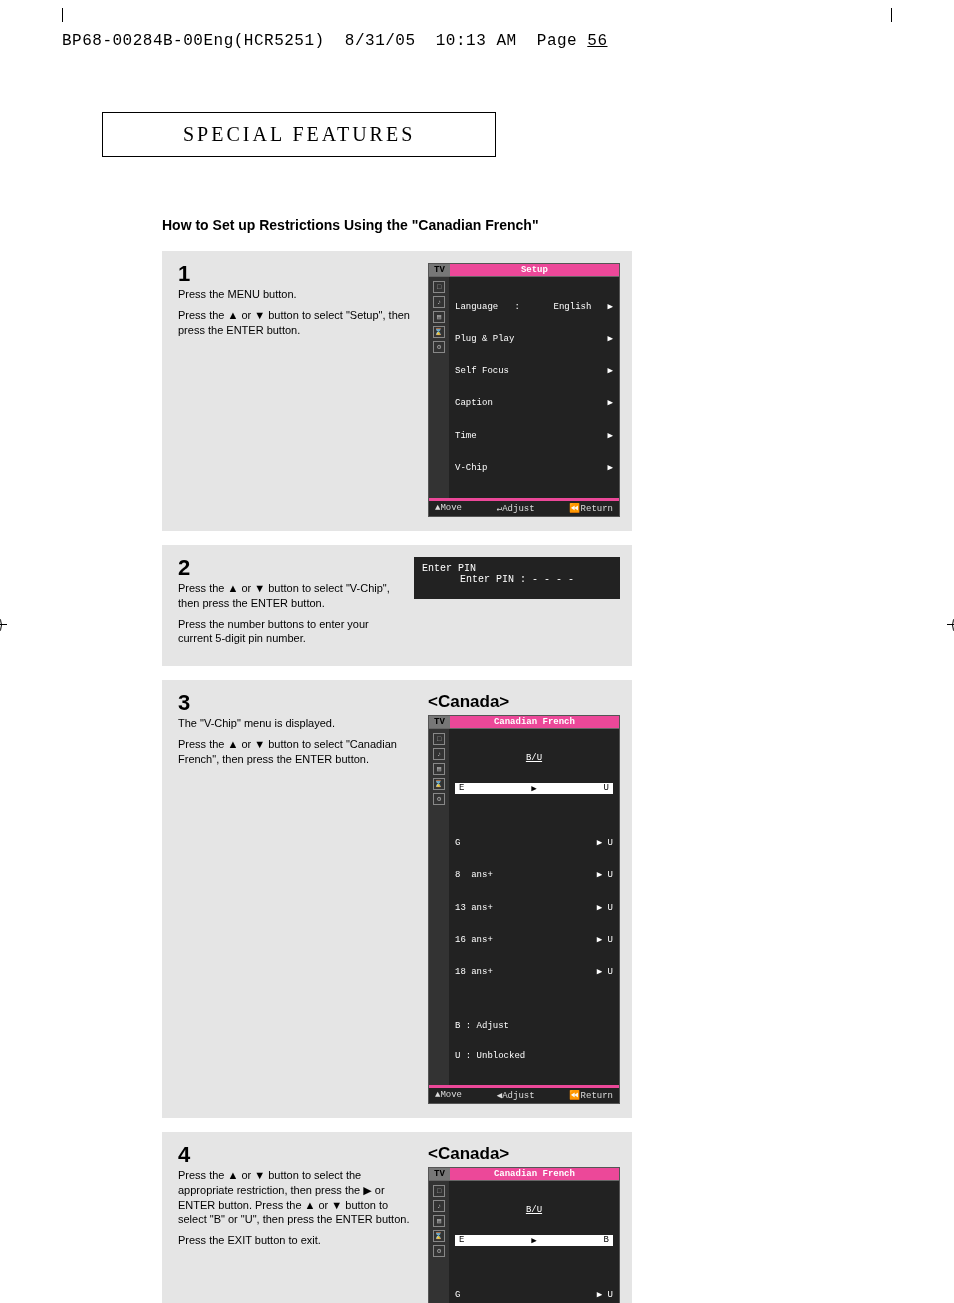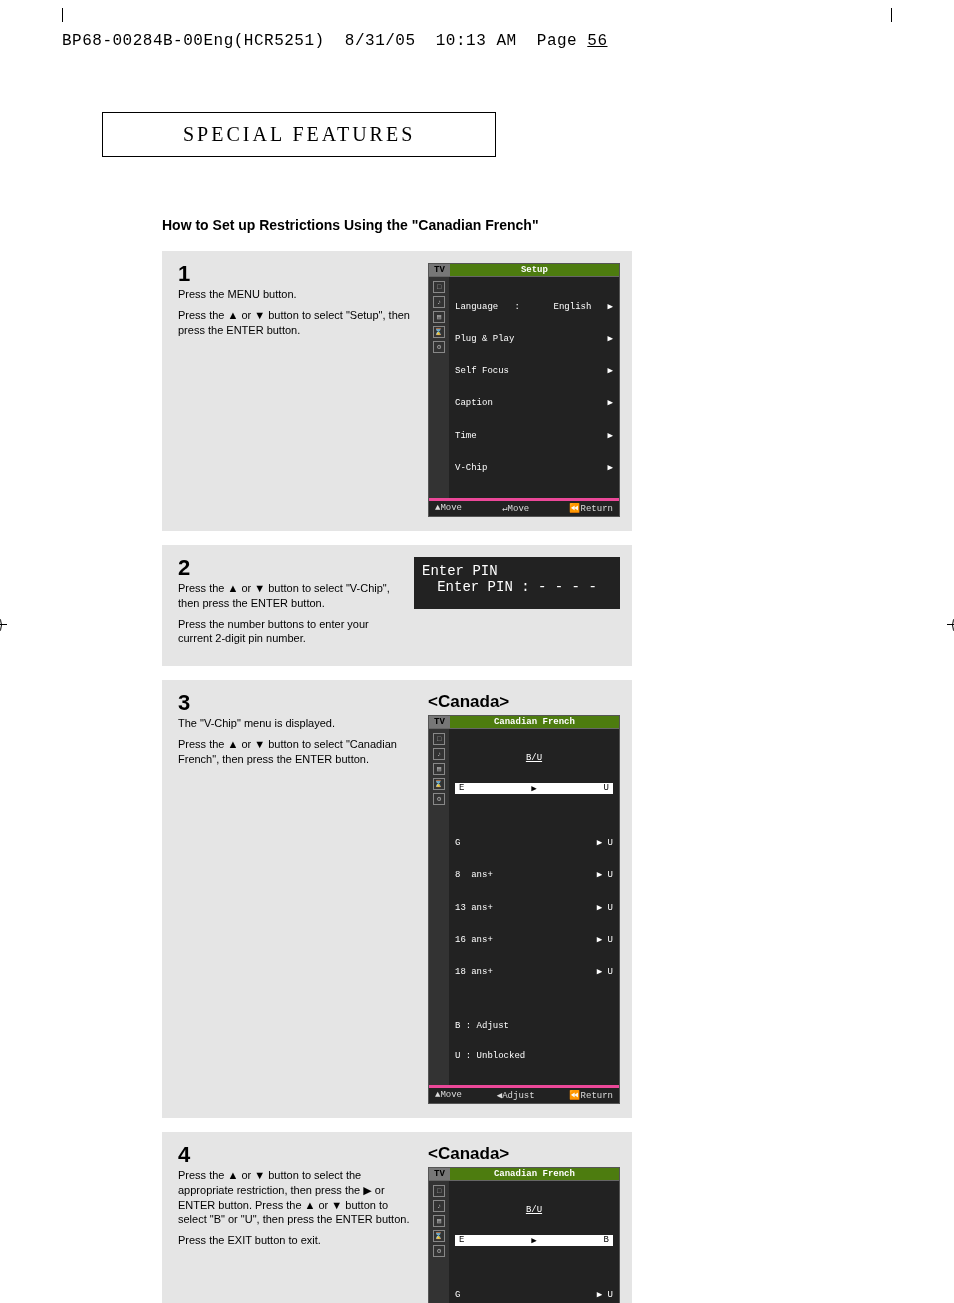--- a/index.html
+++ b/index.html
@@ -80,21 +80,21 @@
   .osd {
     width: 190px;
     background: #222;
     color: #fff;
     font-family: "Courier New", monospace;
     font-size: 9px;
     border: 1px solid #555;
     flex-shrink: 0;
   }
   .osd .titlebar {
-    background: #4d7c0f;
+    background: #ec4899;
     border-bottom: 1px solid #666;
     display: flex;
   }
   .osd .tv-tab {
     background: #777;
     color: #000;
     padding: 1px 5px;
     font-weight: bold;
   }
   .osd .title-txt {
@@ -139,21 +139,21 @@
     padding: 2px 6px;
     color: #ddd;
   }
   .osd .hl { background:#fff; color:#000; display:flex; justify-content:space-between; padding:0 4px; }
   .osd .bu-head { text-align:center; padding:0 0; text-decoration: underline; }
   .pin-box {
     width: 190px;
     background: #222;
     color:#fff;
     font-family:"Courier New",monospace;
-    font-size:14px;
+    font-size:10px;
     padding: 6px 8px 14px 8px;
     flex-shrink:0;
   }
   .canada-lbl {
     font-weight: bold;
     font-size: 17px;
     margin-bottom: 3px;
   }
   .reg-left, .reg-right, .reg-bottom {
     position: absolute;
@@ -216,31 +216,31 @@
             <div class="row"><span>Language   :</span><span class="tri">English   ▶</span></div>
             <div class="row"><span>Plug &amp; Play</span><span class="tri">▶</span></div>
             <div class="row"><span>Self Focus</span><span class="tri">▶</span></div>
             <div class="row"><span>Caption</span><span class="tri">▶</span></div>
             <div class="row"><span>Time</span><span class="tri">▶</span></div>
             <div class="row"><span>V-Chip</span><span class="tri">▶</span></div>
           </div>
         </div>
         <div class="footer">
           <span>▲Move</span>
-          <span>↵Move</span>
+          <span>↵Adjust</span>
           <span>⏪Return</span>
         </div>
       </div>
     </div>
 
     <div class="step">
       <div class="col-text">
         <div class="num">2</div>
         <p>Press the ▲ or ▼ button to select "V-Chip", then press the ENTER button.</p>
-        <p>Press the number buttons to enter your current 2-digit pin number.</p>
+        <p>Press the number buttons to enter your current 5-digit pin number.</p>
       </div>
       <div class="pin-box">
         <div>Enter PIN</div>
         <div style="text-align:center; ">Enter PIN      : - - - -</div>
       </div>
     </div>
 
     <div class="step">
       <div class="col-text">
         <div class="num">3</div>

